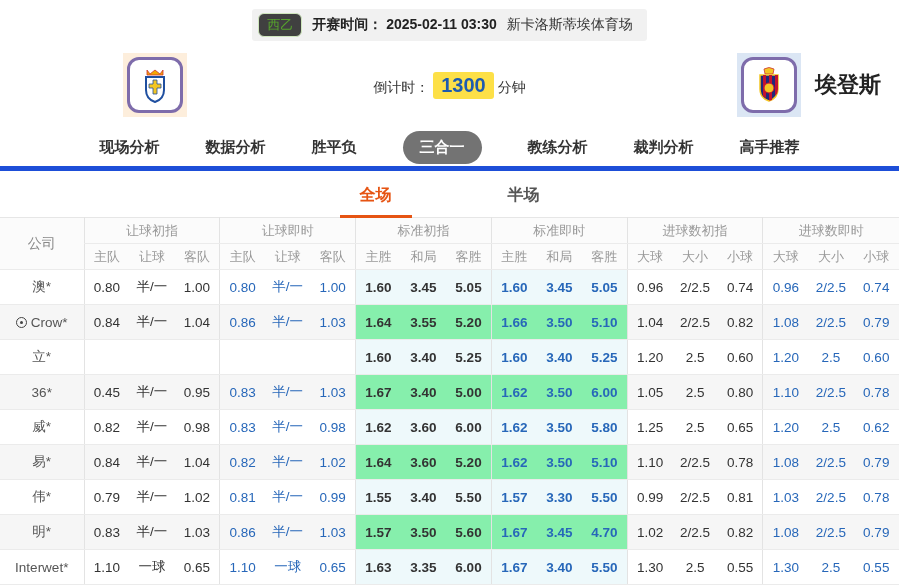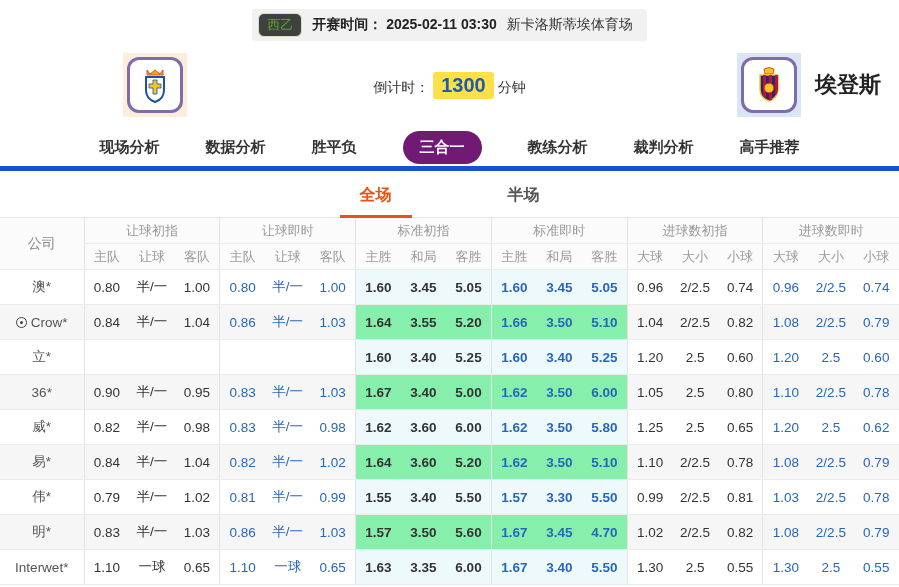--- a/index.html
+++ b/index.html
@@ -28,21 +28,21 @@
   .logo-frame { width: 56px; height: 56px; background: #fff; border: 3px solid #7e6cab;
     border-radius: 12px; display: flex; align-items: center; justify-content: center; }
   .countdown { text-align: center; font-size: 14px; color: #333; }
   .countdown .cd-value { display: inline-block; background: #fde047; border-radius: 3px;
     padding: 2px 8px; color: #1d5bb0; font-size: 20px; font-weight: bold; margin: 0 4px; }
 
   
   .tabs { display: flex; justify-content: center; align-items: center; gap: 46px;
     height: 42px; border-bottom: 5px solid #1d4ed8; }
   .tab { font-size: 15px; font-weight: bold; color: #333; cursor: pointer; }
-  .tab.active { background: #701a75; color: #fff; border-radius: 17px;
+  .tab.active { background: #737373; color: #fff; border-radius: 17px;
     padding: 7px 17px; font-weight: bold; }
 
   
   .subtabs { display: flex; justify-content: center; gap: 104px; height: 46px;
     align-items: center; }
   .subtab { font-size: 16px; font-weight: bold; color: #555; cursor: pointer;
     padding: 10px 6px 8px; position: relative; }
   .subtab.active { color: #e65413; }
   .subtab.active::after { content: ""; position: absolute; left: -14px; right: -14px;
     bottom: -4px; height: 3px; background: #e65413; }
@@ -238,21 +238,21 @@
         <td class="live tint">5.25</td>
         <td class="gstart">1.20</td>
         <td class="">2.5</td>
         <td class="">0.60</td>
         <td class="gstart live">1.20</td>
         <td class="live">2.5</td>
         <td class="live">0.60</td>
       </tr>
       <tr class="alt">
         <td class="company">36*</td>
-        <td class="gstart">0.90</td>
+        <td class="gstart">0.45</td>
         <td class="">半/一</td>
         <td class="">0.95</td>
         <td class="gstart live">0.83</td>
         <td class="live">半/一</td>
         <td class="live">1.03</td>
         <td class="gstart tint">1.67</td>
         <td class="tint">3.40</td>
         <td class="tint">5.00</td>
         <td class="gstart live tint">1.62</td>
         <td class="live tint">3.50</td>

